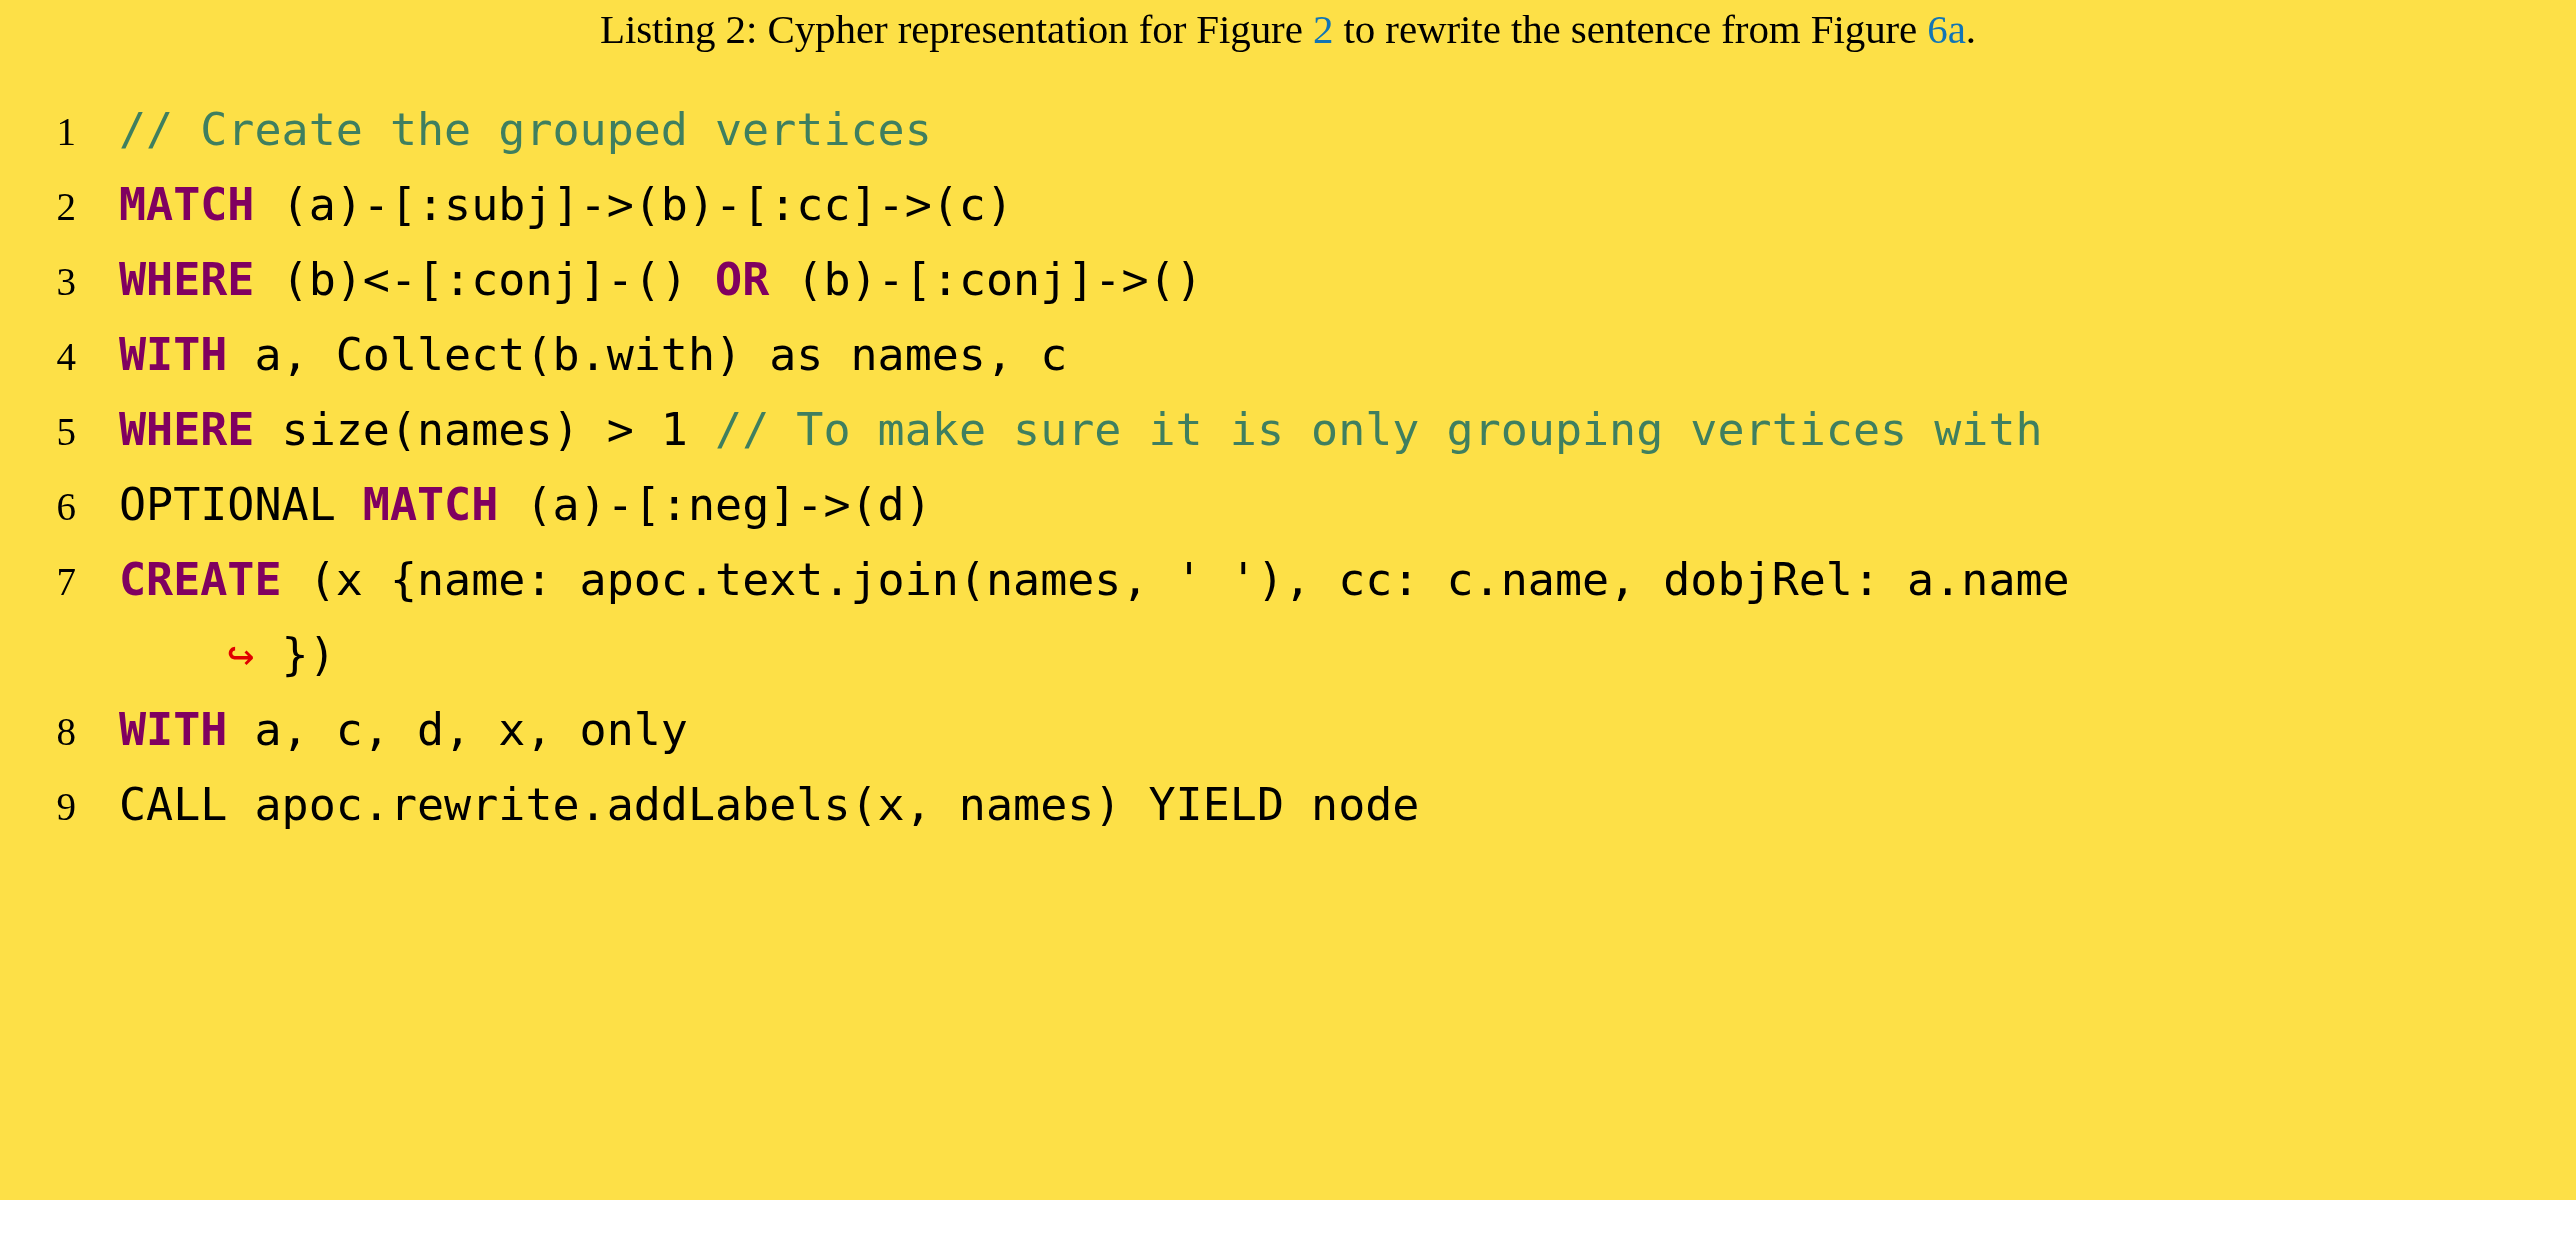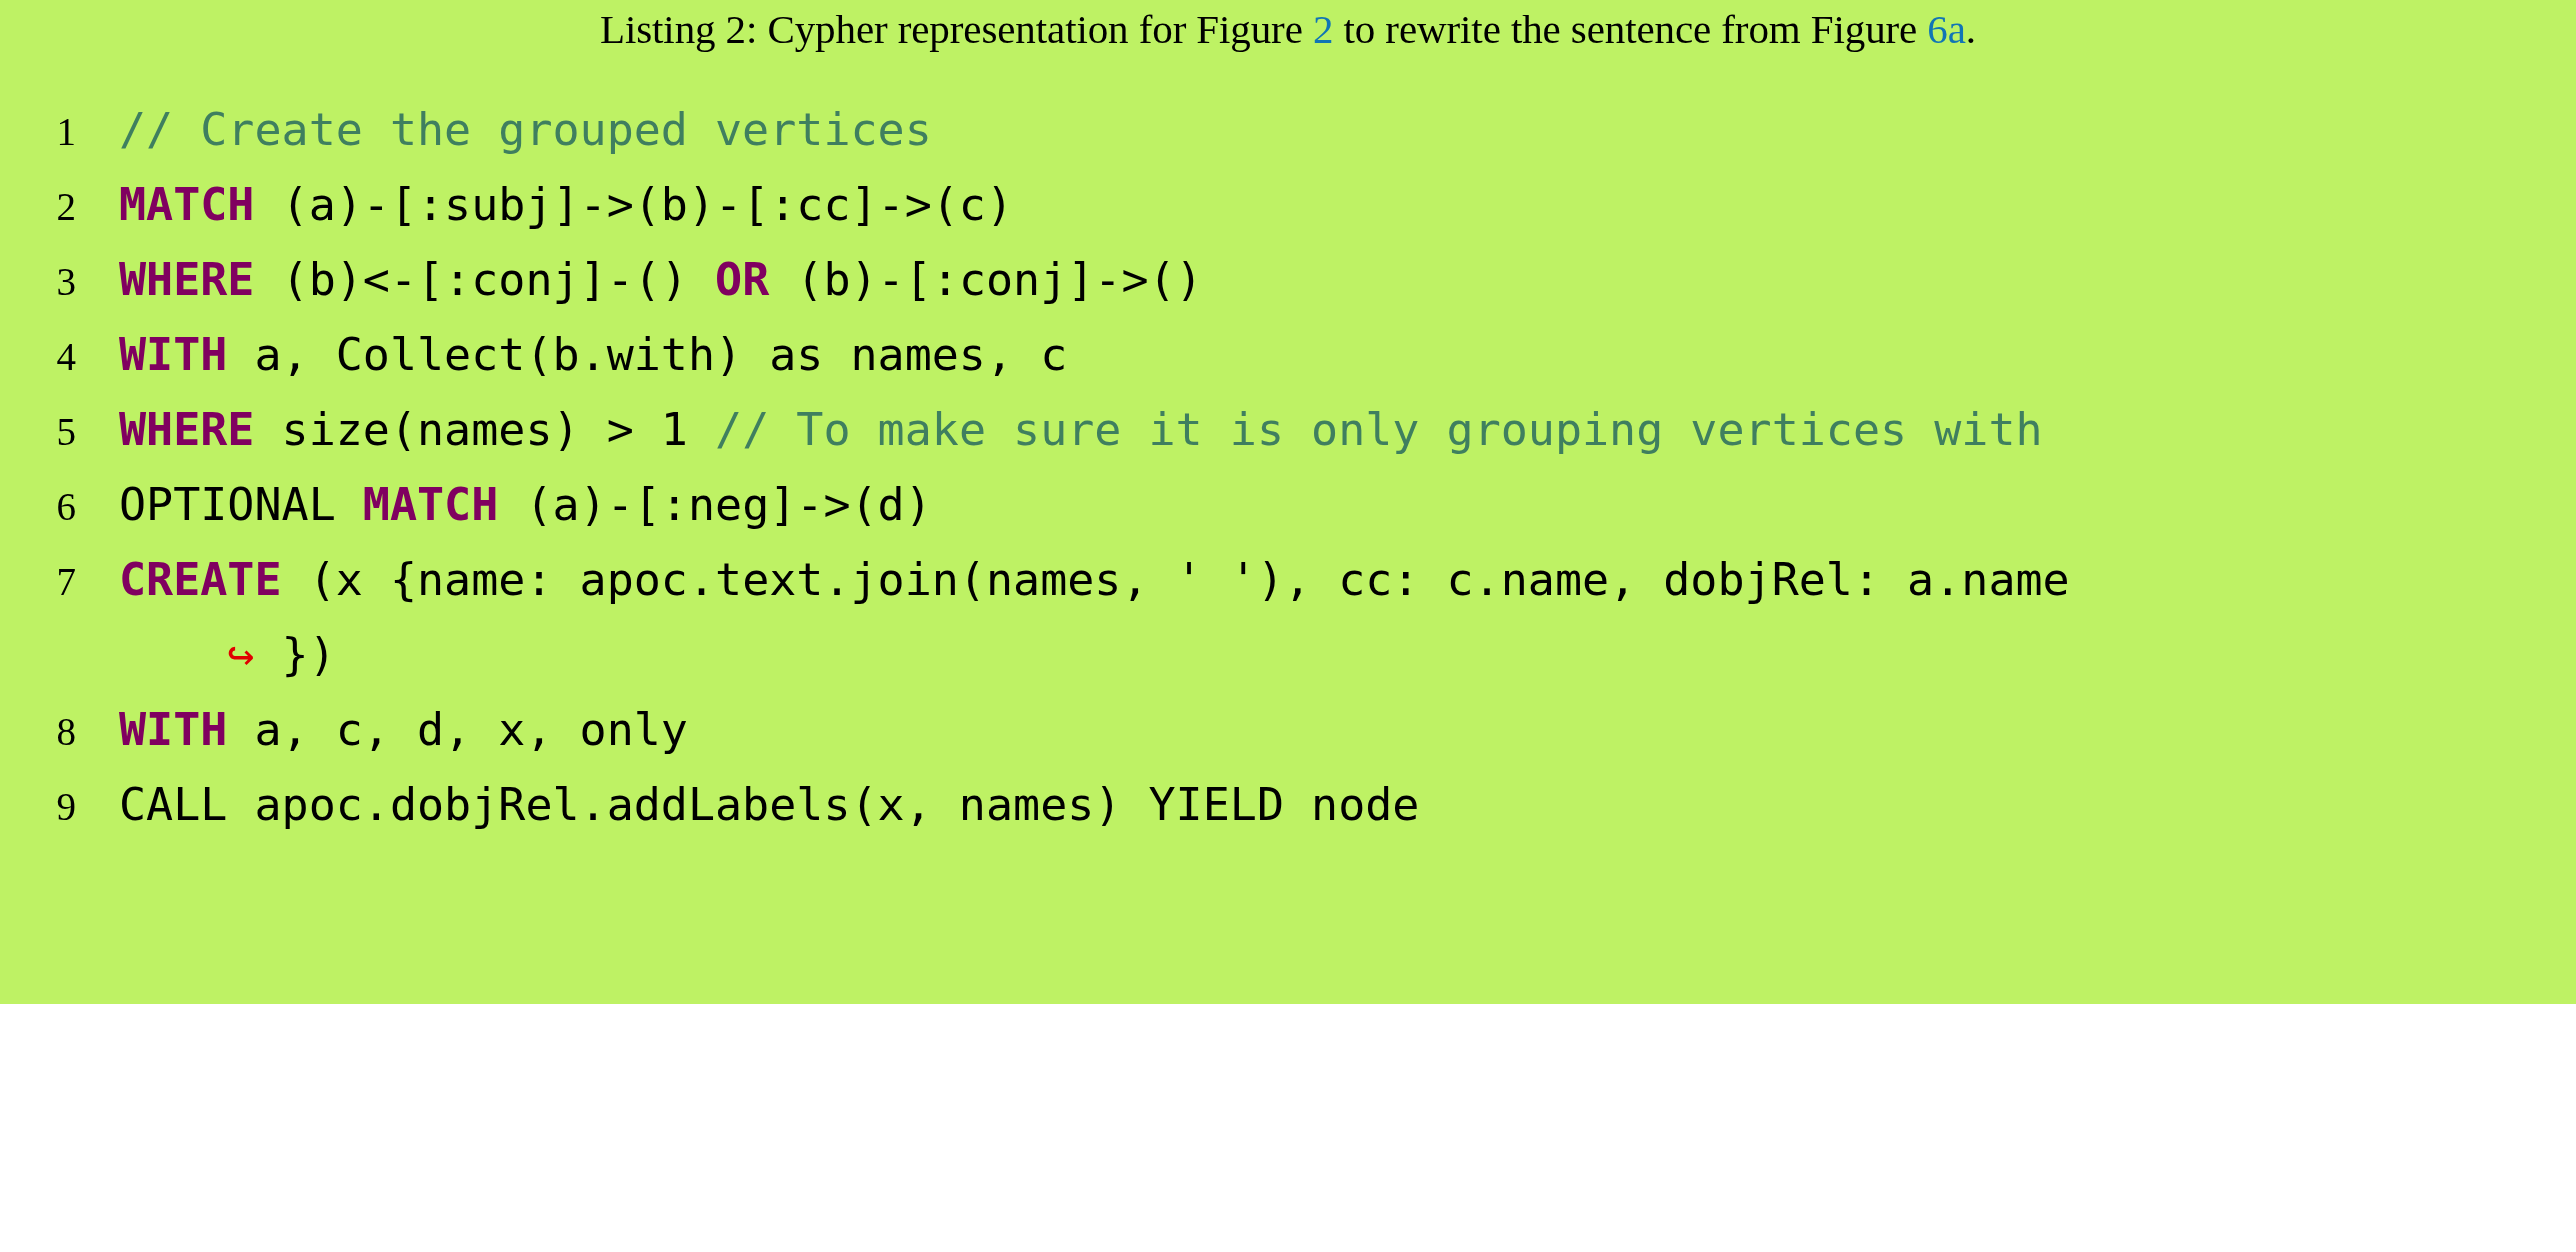--- a/index.html
+++ b/index.html
@@ -11,22 +11,22 @@
     width: 2576px;
     height: 1252px;
     overflow: hidden;
     font-family: "Liberation Serif", "DejaVu Serif", serif;
     color: #000000;
   }
 
   #page {
     position: relative;
     width: 2576px;
-    height: 1004px;
-    background: #bef264;
+    height: 1200px;
+    background: #fde047;
   }
 
   
   .caption {
     position: absolute;
     top: 4.1px;
     left: 0;
     width: 2576px;
     text-align: center;
     font-family: "Liberation Serif", "DejaVu Serif", serif;
@@ -127,18 +127,18 @@
       <div class="code-line cont">
         <div class="lineno"></div>
         <div class="codetext"><span class="cont-arrow">    ↪ </span><span class="plain">})</span></div>
       </div>
       <div class="code-line">
         <div class="lineno">8</div>
         <div class="codetext"><span class="kw">WITH</span><span class="plain"> a, c, d, x, only</span></div>
       </div>
       <div class="code-line">
         <div class="lineno">9</div>
-        <div class="codetext"><span class="plain">CALL apoc.dobjRel.addLabels(x, names) YIELD node</span></div>
+        <div class="codetext"><span class="plain">CALL apoc.rewrite.addLabels(x, names) YIELD node</span></div>
       </div>
     </div>
 
 </div>
 
 
 </body></html>

